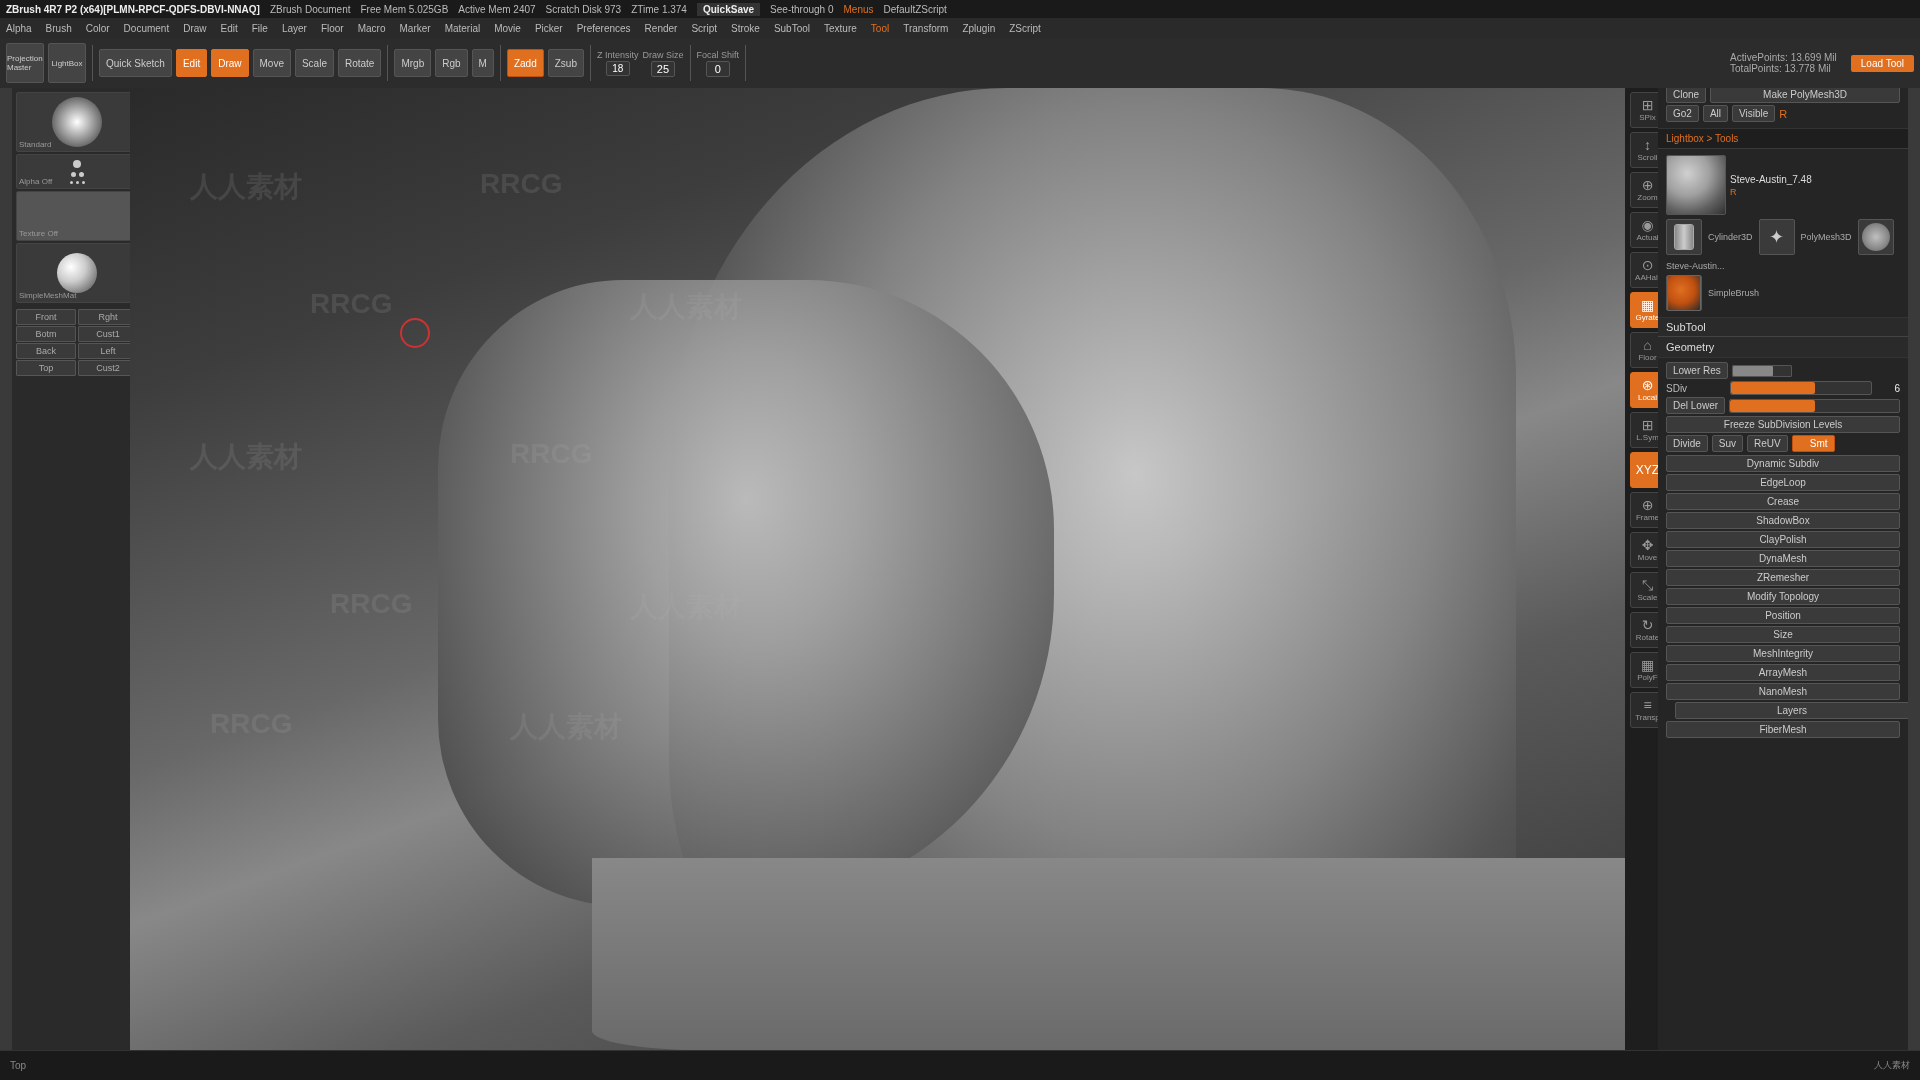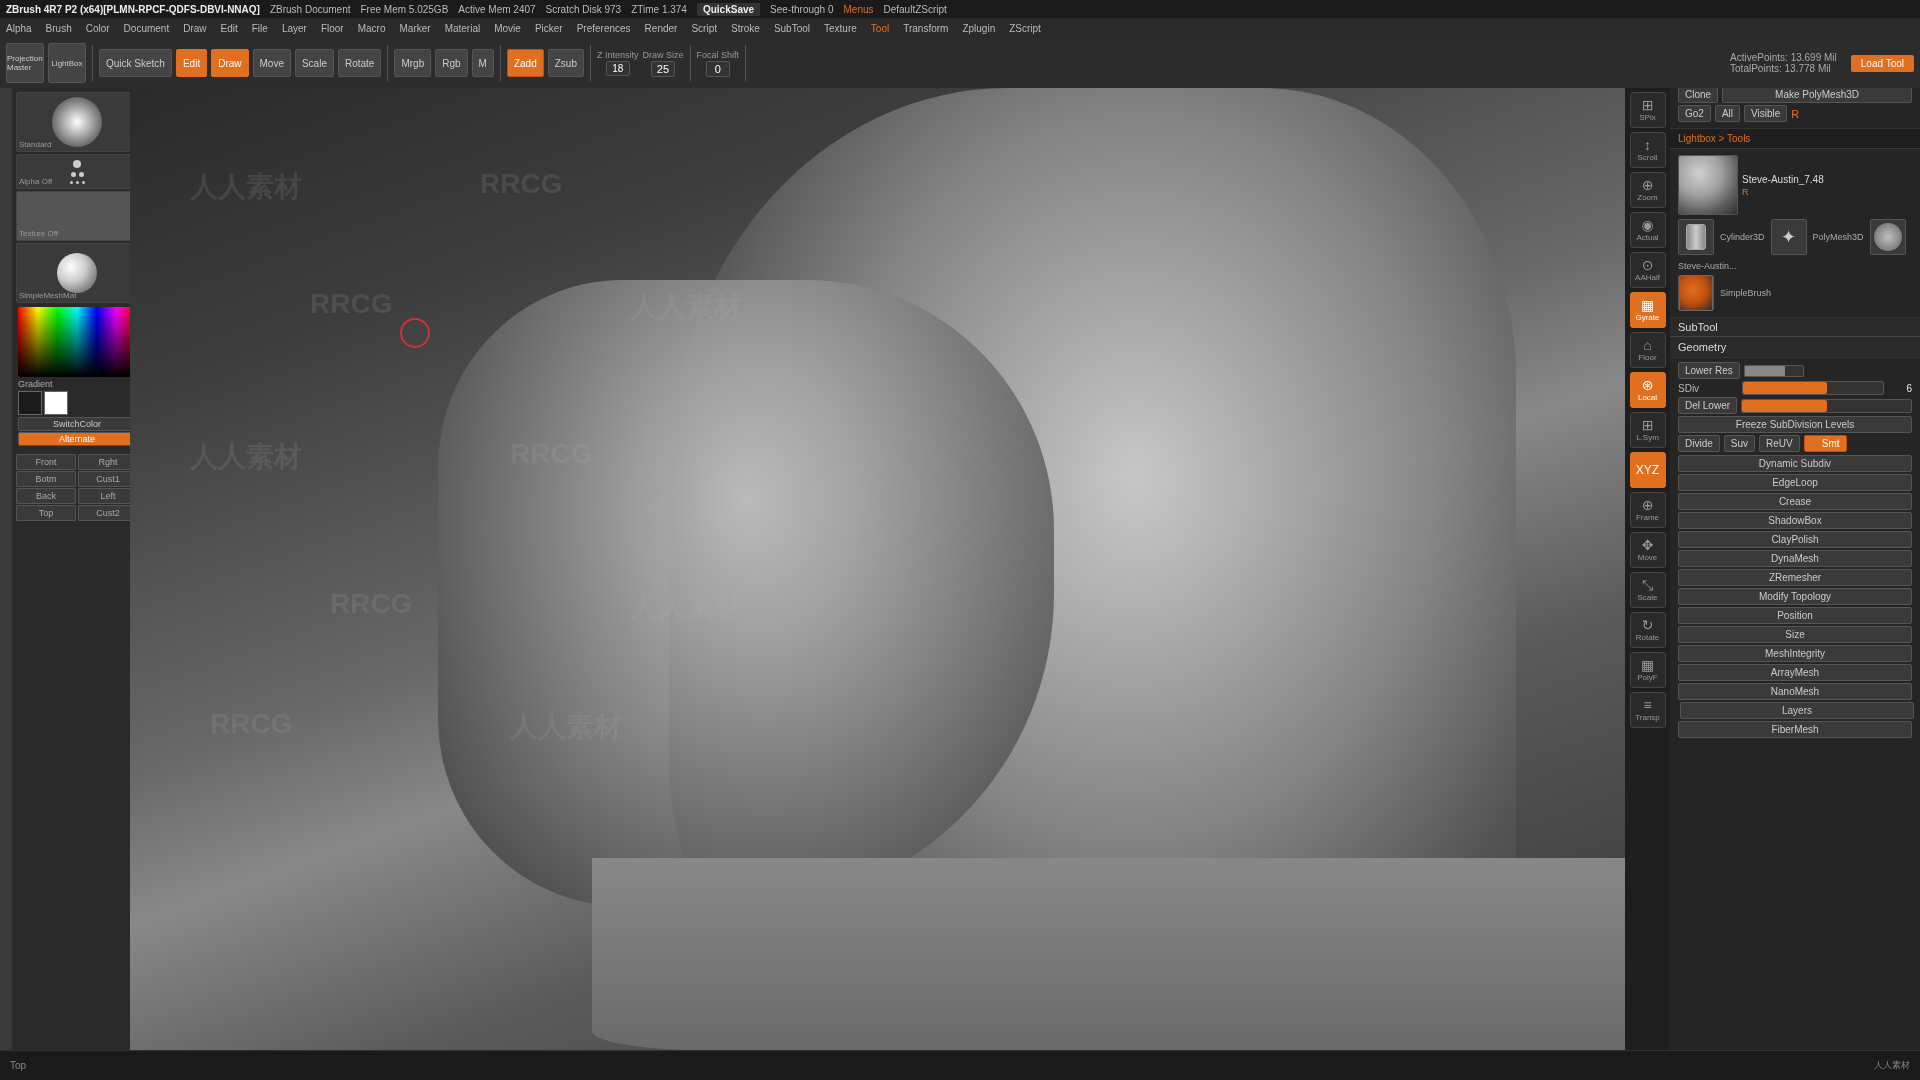--- a/index.html
+++ b/index.html
@@ -261,21 +261,21 @@
       padding: 2px;
       cursor: pointer;
       border-radius: 1px;
       text-align: center;
     }
 
     
     #right-panel {
       position: absolute;
       top: 0;
-      right: 0;
+      right: 12px;
       width: 250px;
       bottom: 0;
       background: #252525;
       display: flex;
       flex-direction: column;
       overflow-y: auto;
     }
 
     #right-panel-header {
       background: #1a1a1a;
@@ -653,30 +653,20 @@
 
   <div class="left-thumb" style="height:50px;background:#555;">
     <span class="left-thumb-label">Texture Off</span>
   </div>
 
   <div class="left-thumb" style="height:60px;">
     <div style="width:40px;height:40px;background:radial-gradient(circle at 35% 35%, #ffffff, #cccccc 40%, #888888 70%, #444444 100%);border-radius:50%;"></div>
     <span class="left-thumb-label">SimpleMeshMat</span>
   </div>
 
-  <div style="padding:2px;">
-    <div class="color-swatch" style="height:70px;"></div>
-    <div class="gradient-label">Gradient</div>
-    <div class="switch-colors">
-      <div class="color-box" style="background:#1a1a1a;"></div>
-      <div class="color-box" style="background:#ffffff;"></div>
-    </div>
-    <div class="small-btn" style="margin-top:2px;">SwitchColor</div>
-    <div class="small-btn orange" style="margin-top:1px;background:#e07020;color:#fff;">Alternate</div>
-  </div>
 
   <div class="view-btns">
     <div class="view-btn-row">
       <div class="view-btn">Front</div>
       <div class="view-btn">Rght</div>
     </div>
     <div class="view-btn-row">
       <div class="view-btn">Botm</div>
       <div class="view-btn">Cust1</div>
     </div>
@@ -920,21 +910,21 @@
       <button class="panel-btn" style="width:100%;margin:1px 0;">Position</button>
       
       <button class="panel-btn" style="width:100%;margin:1px 0;">Size</button>
       
       <button class="panel-btn" style="width:100%;margin:1px 0;">MeshIntegrity</button>
       
       <button class="panel-btn" style="width:100%;margin:1px 0;">ArrayMesh</button>
       
       <button class="panel-btn" style="width:100%;margin:1px 0;">NanoMesh</button>
       
-      <button class="panel-btn" style="width:100%;margin:1px 2px;">Layers</button>
+      <button class="panel-btn" style="width:100%;margin:1px 9px;">Layers</button>
       
       <button class="panel-btn" style="width:100%;margin:1px 0;">FiberMesh</button>
     </div>
   </div>
 </div>
 
 <div id="bottom-bar">
   <span>Top</span>
   <span style="margin-left:auto;font-size:9px;">人人素材</span>
 </div>

